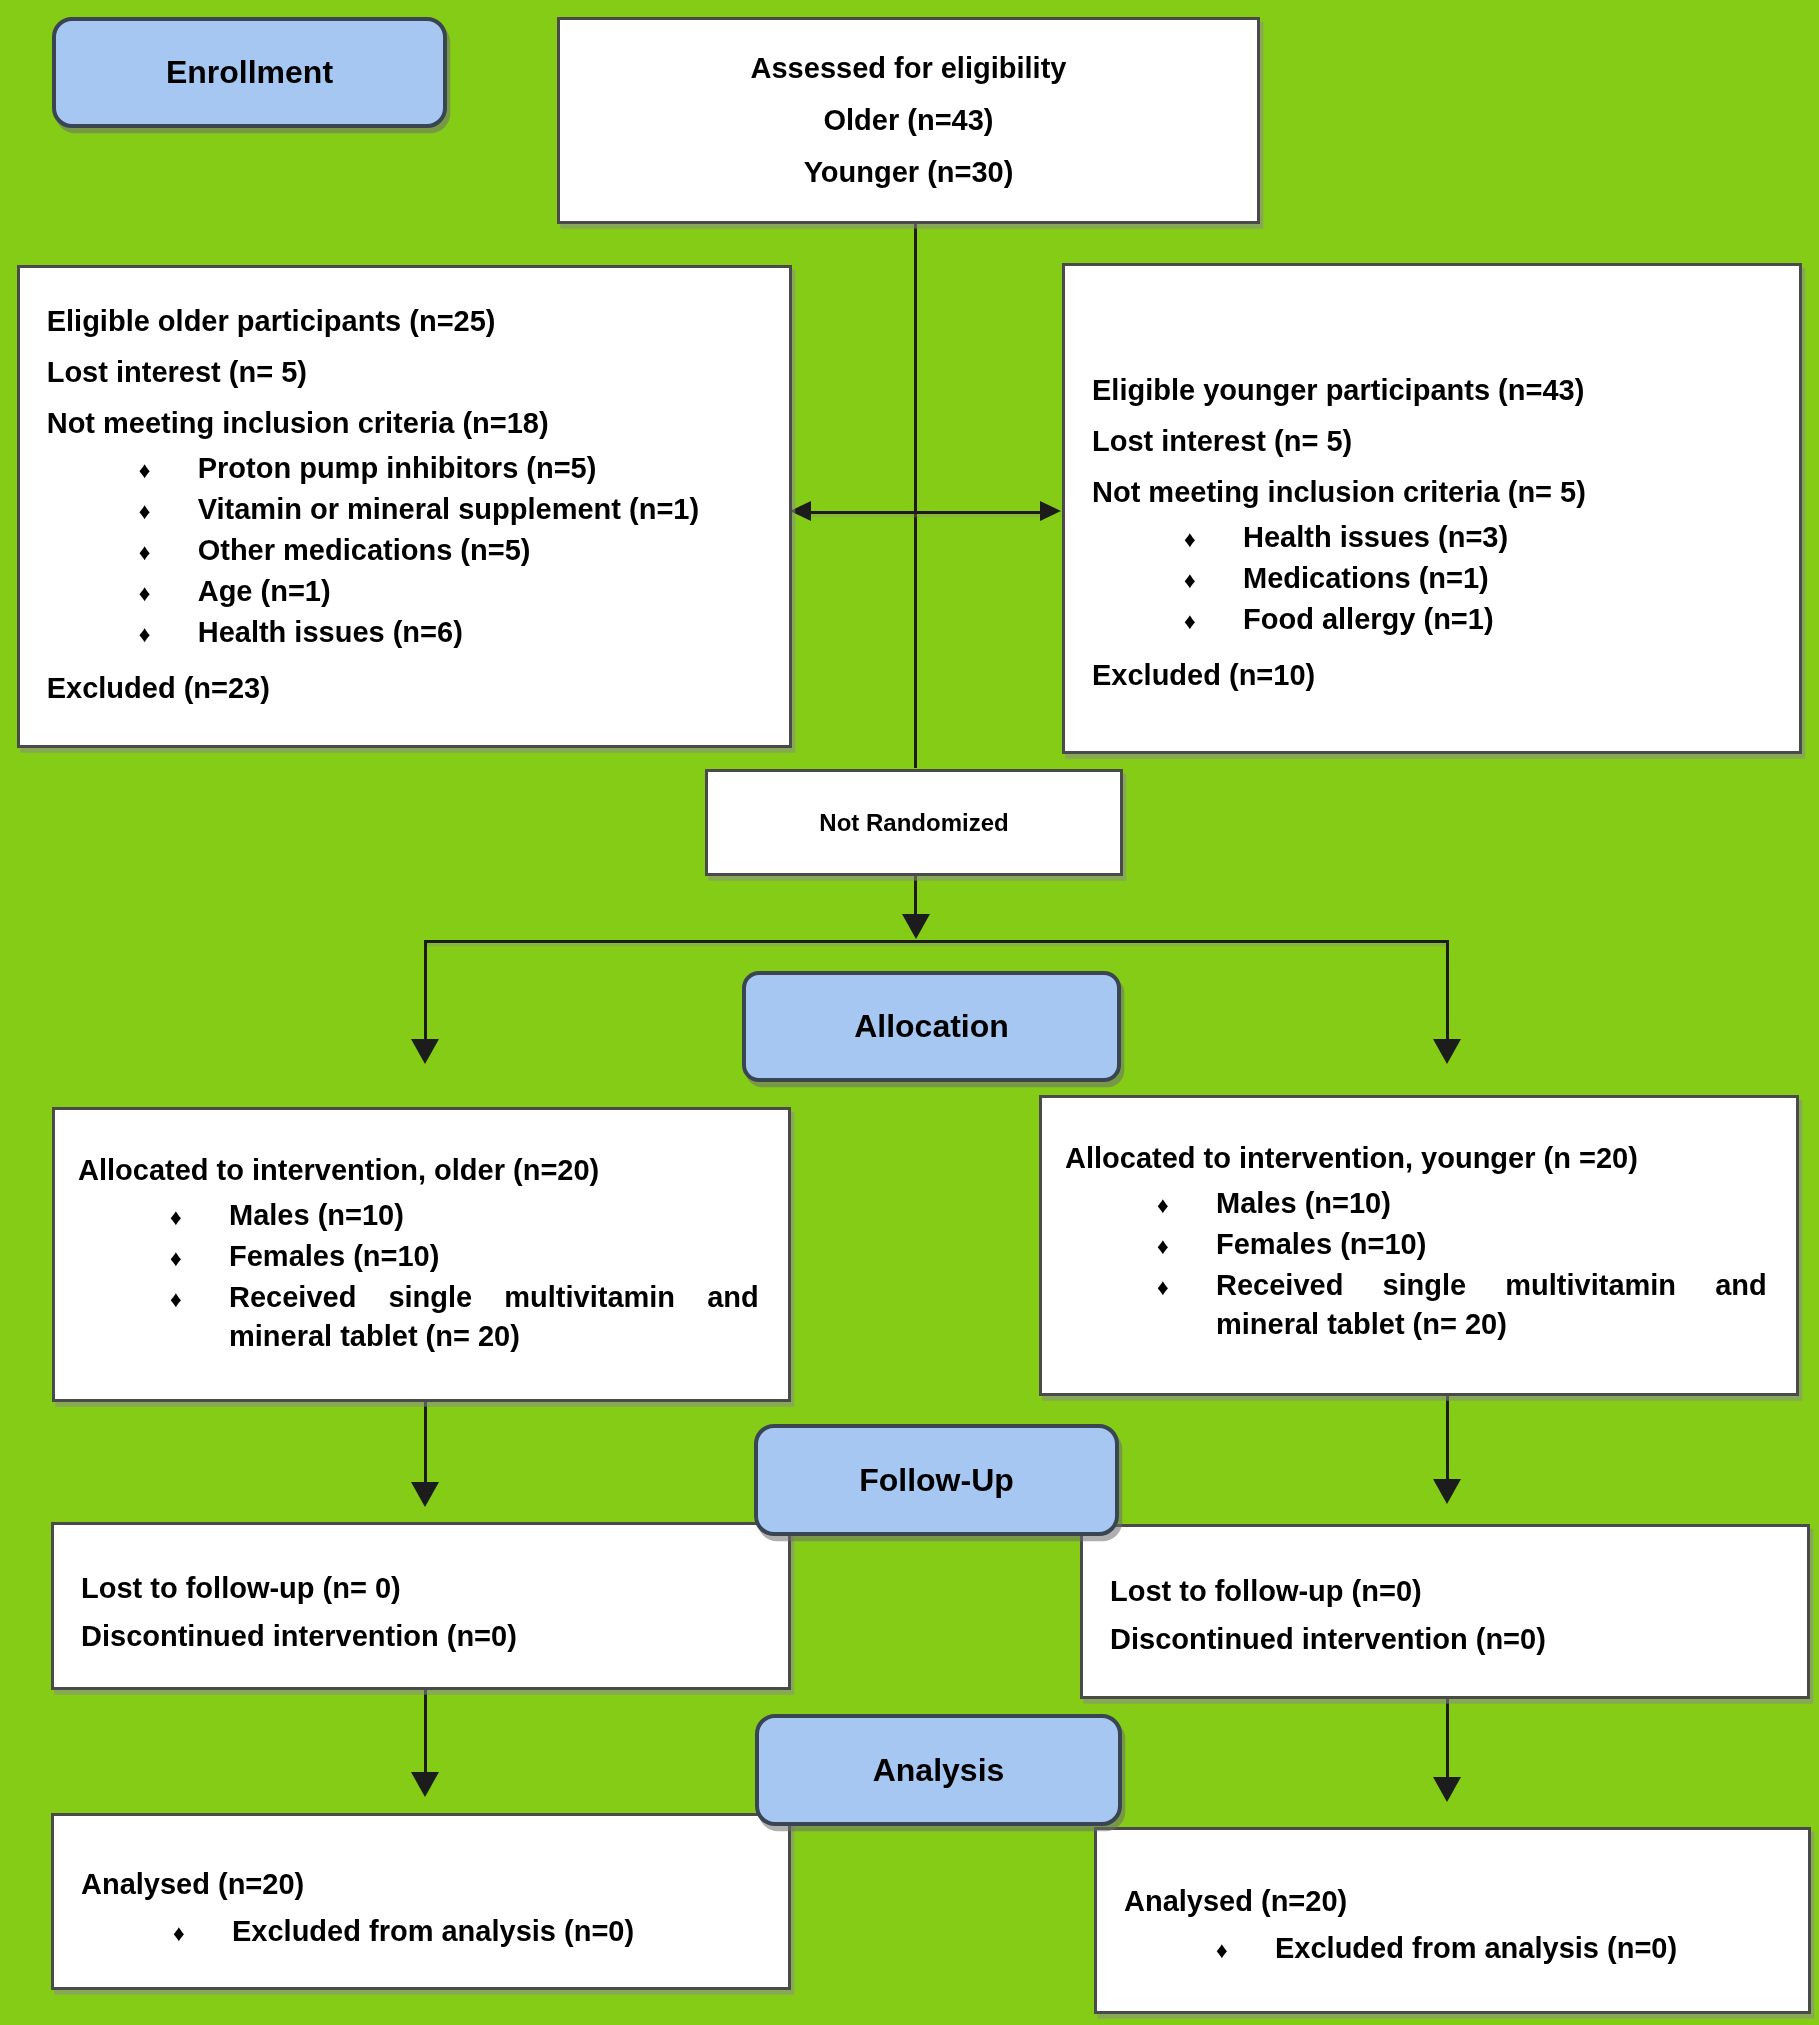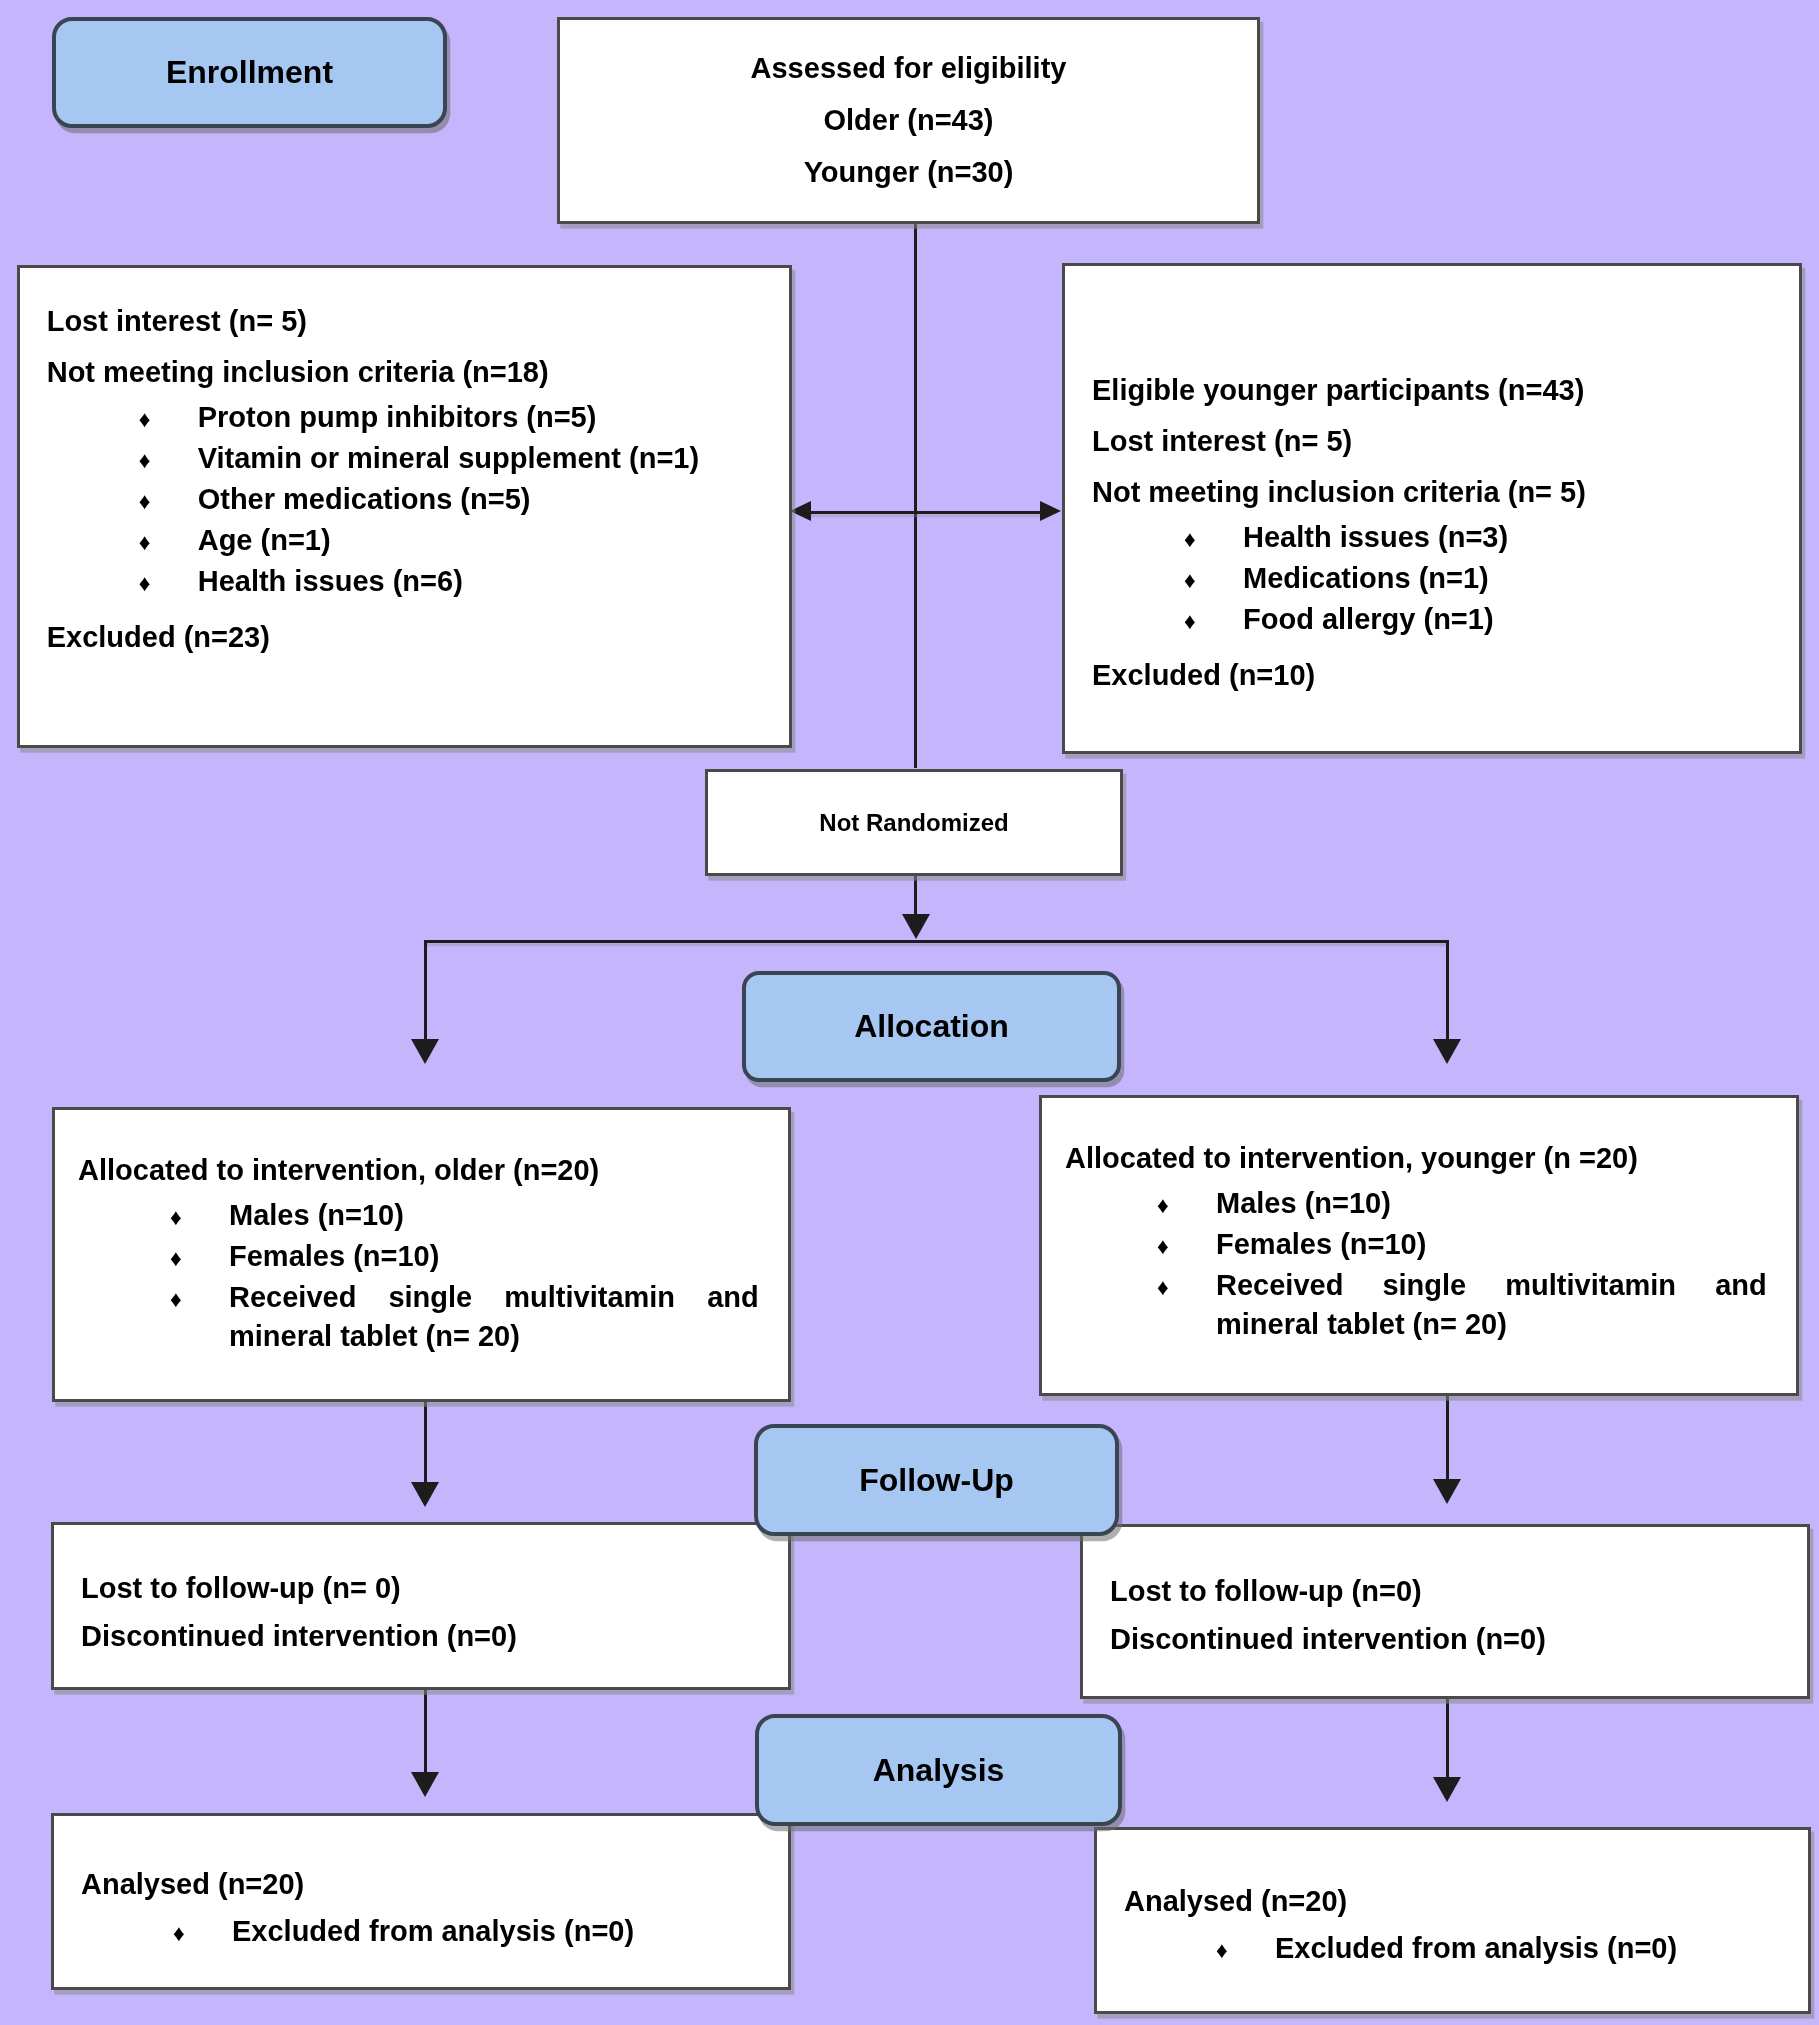--- a/index.html
+++ b/index.html
@@ -9,21 +9,21 @@
     --line:#1c1c1c;
     --text:#000000;
     --shadow:#8a8a8a;
   }
   *{margin:0;padding:0;box-sizing:border-box;}
   html,body{background:#ffffff;}
   .canvas{
     position:relative;
     width:1819px;
     height:2025px;
-    background:#c4b5fd;
+    background:#84cc16;
     font-family:"Liberation Sans","DejaVu Sans",sans-serif;
     font-weight:700;
     color:var(--text);
     overflow:hidden;
   }
   
   .wbox{
     position:absolute;
     background:#ffffff;
     border:3.3px solid var(--box-border);
@@ -119,20 +119,21 @@
     <span>Analysis</span>
   </div>
 
   <div class="wbox center-text" style="left:557px;top:16.7px;width:703px;height:207px;line-height:52px;">
     <span class="line-item">Assessed for eligibility</span>
     <span class="line-item">Older (n=43)</span>
     <span class="line-item">Younger (n=30)</span>
   </div>
 
   <div class="wbox" style="left:16.7px;top:265px;width:775px;height:483px;padding:28px 13.3px 0 27px;">
+    <span class="line-item">Eligible older participants (n=25)</span>
     <span class="line-item">Lost interest (n= 5)</span>
     <span class="line-item">Not meeting inclusion criteria (n=18)</span>
     <div class="bullet-row">
       <span class="bullet-glyph">♦</span>
       <span class="bullet-text">Proton pump inhibitors (n=5)</span>
     </div>
     <div class="bullet-row">
       <span class="bullet-glyph">♦</span>
       <span class="bullet-text">Vitamin or mineral supplement (n=1)</span>
     </div>

